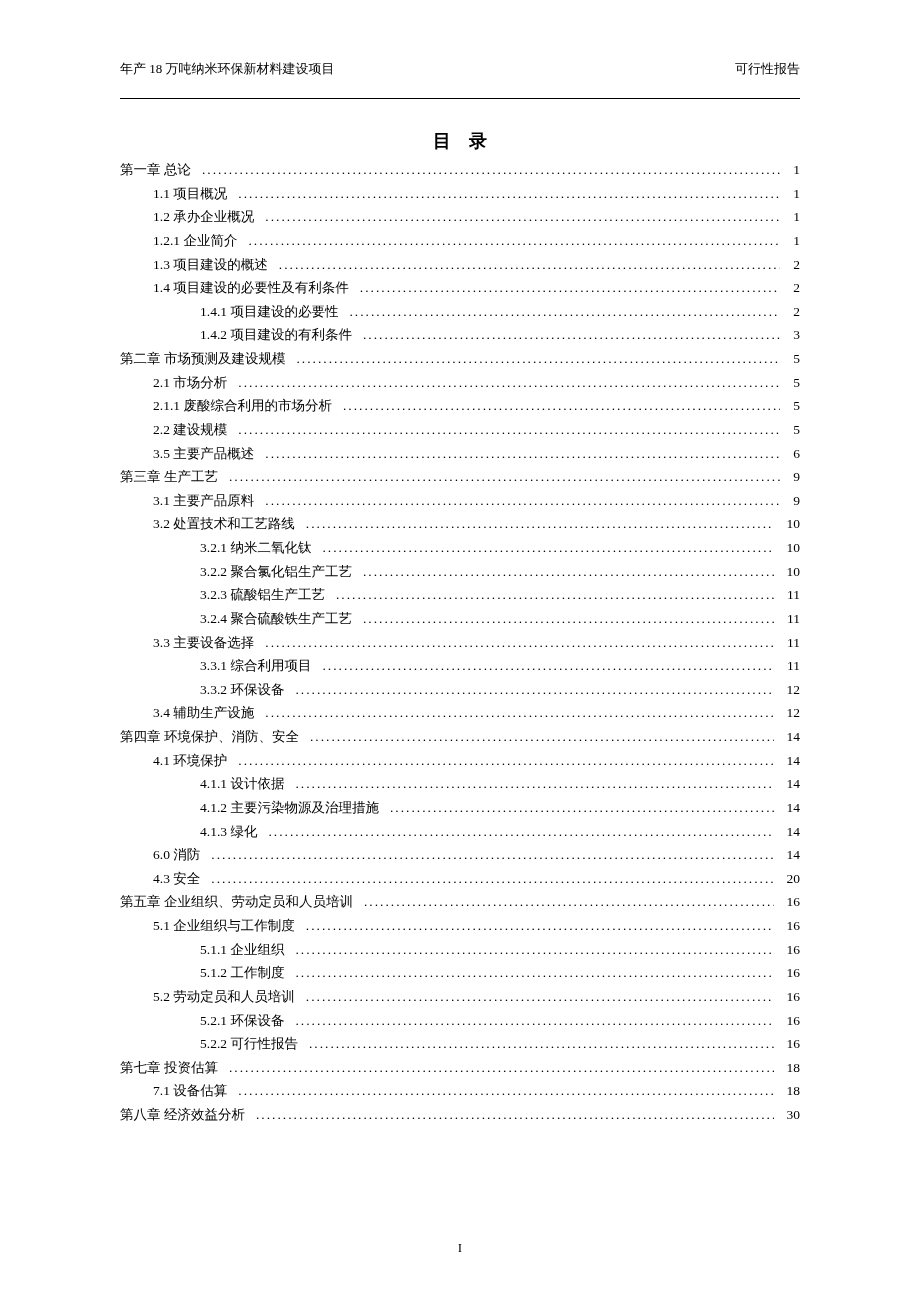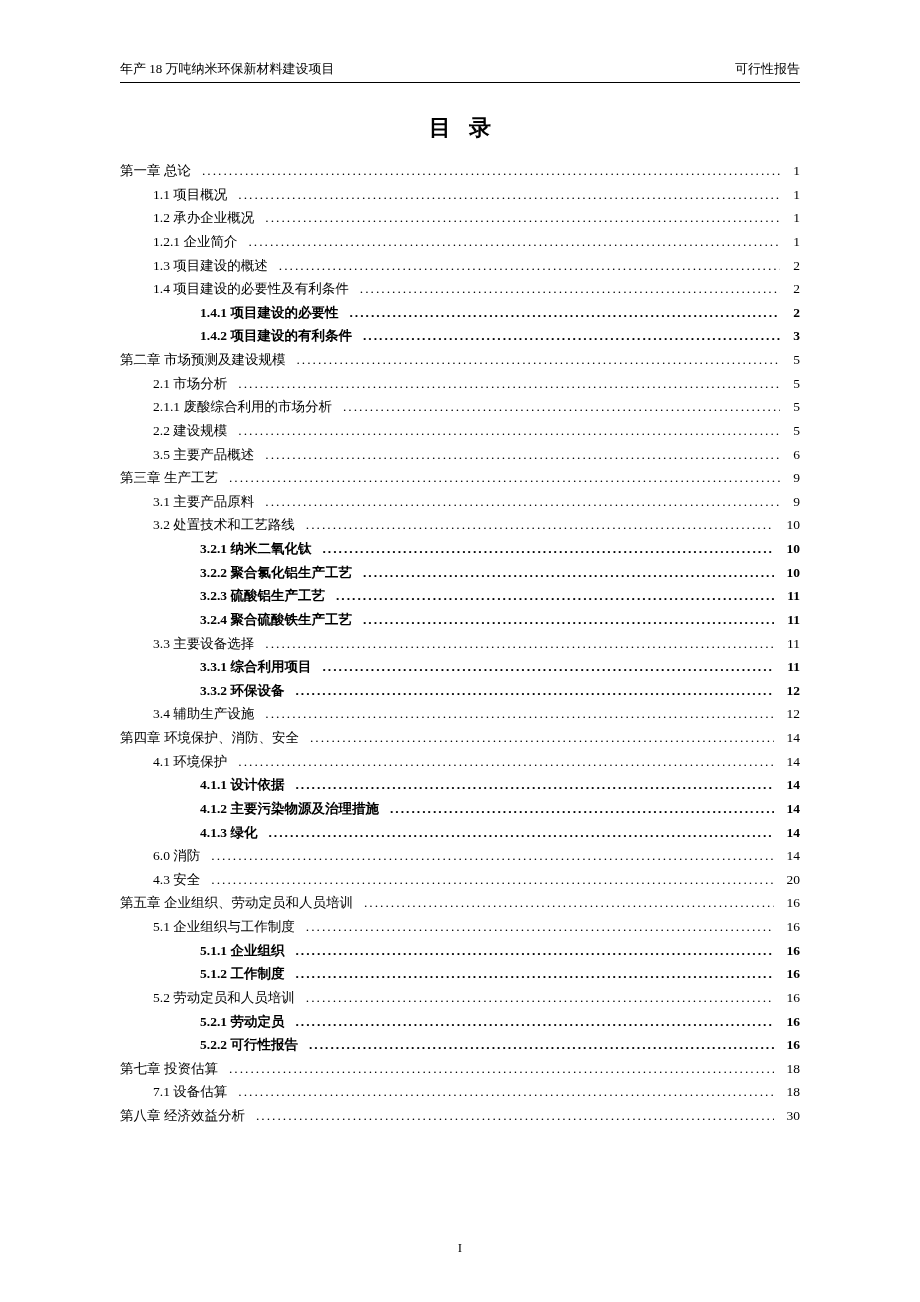--- a/index.html
+++ b/index.html
@@ -8,30 +8,30 @@
       font-family: "SimSun", "宋体", serif;
       width: 920px;
       height: 1302px;
       position: relative;
       padding: 60px 120px 60px 120px;
     }
     .header {
       display: flex;
       justify-content: space-between;
       font-size: 13px;
-      padding-bottom: 4px;
+      padding-bottom: 20px;
       border-bottom: 1px solid #000;
       margin-bottom: 30px;
     }
     .title {
       text-align: center;
-      font-size: 22px;
+      font-size: 18px;
       font-weight: bold;
       letter-spacing: 18px;
-      margin-bottom: 16px;
+      margin-bottom: 5px;
       padding-left: 18px;
     }
     .toc { font-size: 13.5px; }
     .toc-row {
       display: flex;
       align-items: flex-start;
       line-height: 1.75;
       white-space: nowrap;
       gap: 11px;
     }
@@ -41,21 +41,21 @@
       overflow: hidden;
       letter-spacing: 2px;
       color: #000;
     }
     .toc-leader::before {
       content: ".......................................................................................................................................................................................";
     }
     .toc-page { flex: 0 0 auto; padding-left: 2px; }
     .indent-0 { padding-left: 0; }
     .indent-1 { padding-left: 33px; }
-    .indent-2 { padding-left: 80px; font-weight: bold; }
+    .indent-2 { padding-left: 80px; }
     .footer {
       position: absolute;
       bottom: 46px;
       left: 0; right: 0;
       text-align: center;
       font-size: 13px;
     }
   </style>
 </head>
 <body>
@@ -242,21 +242,21 @@
       <span class="toc-label">5.1.2 工作制度</span>
       <span class="toc-leader"></span>
       <span class="toc-page">16</span>
     </div>
     <div class="toc-row indent-1">
       <span class="toc-label">5.2 劳动定员和人员培训</span>
       <span class="toc-leader"></span>
       <span class="toc-page">16</span>
     </div>
     <div class="toc-row indent-2">
-      <span class="toc-label">5.2.1 劳动定员</span>
+      <span class="toc-label">5.2.1 环保设备</span>
       <span class="toc-leader"></span>
       <span class="toc-page">16</span>
     </div>
     <div class="toc-row indent-2">
       <span class="toc-label">5.2.2 可行性报告</span>
       <span class="toc-leader"></span>
       <span class="toc-page">16</span>
     </div>
     <div class="toc-row indent-0">
       <span class="toc-label">第七章 投资估算</span>

